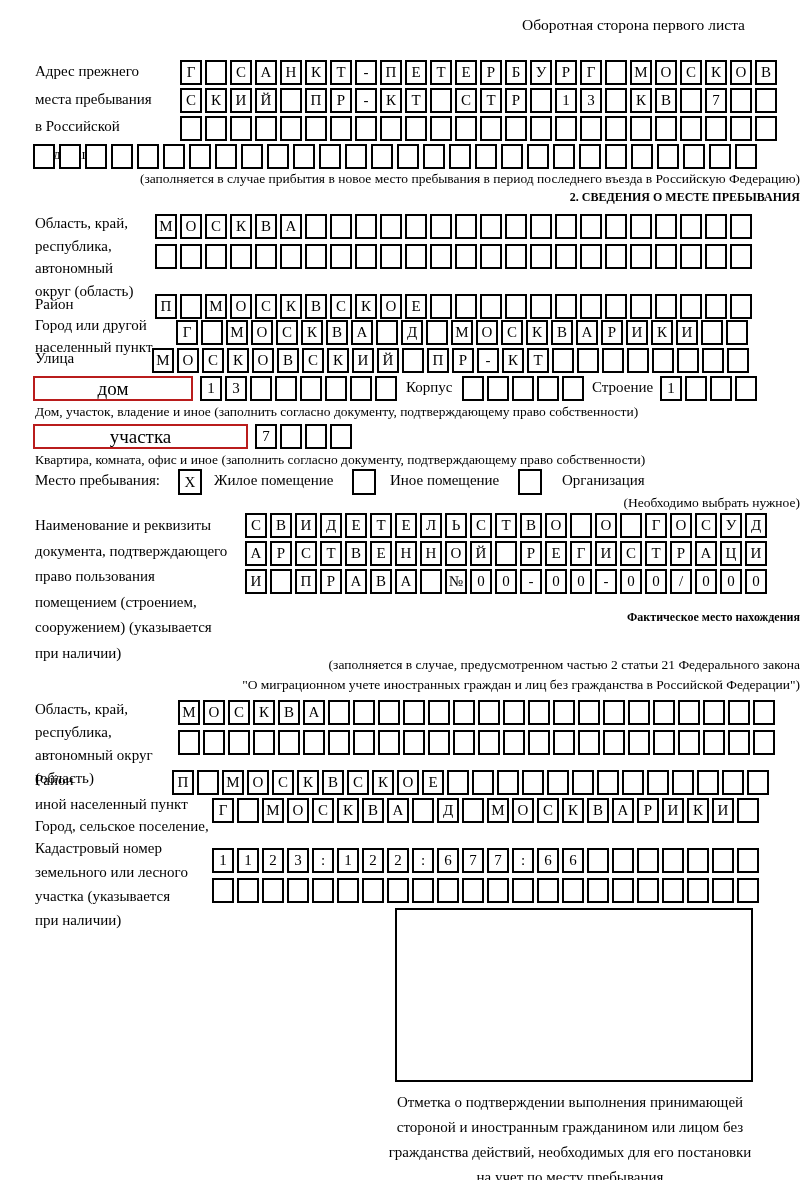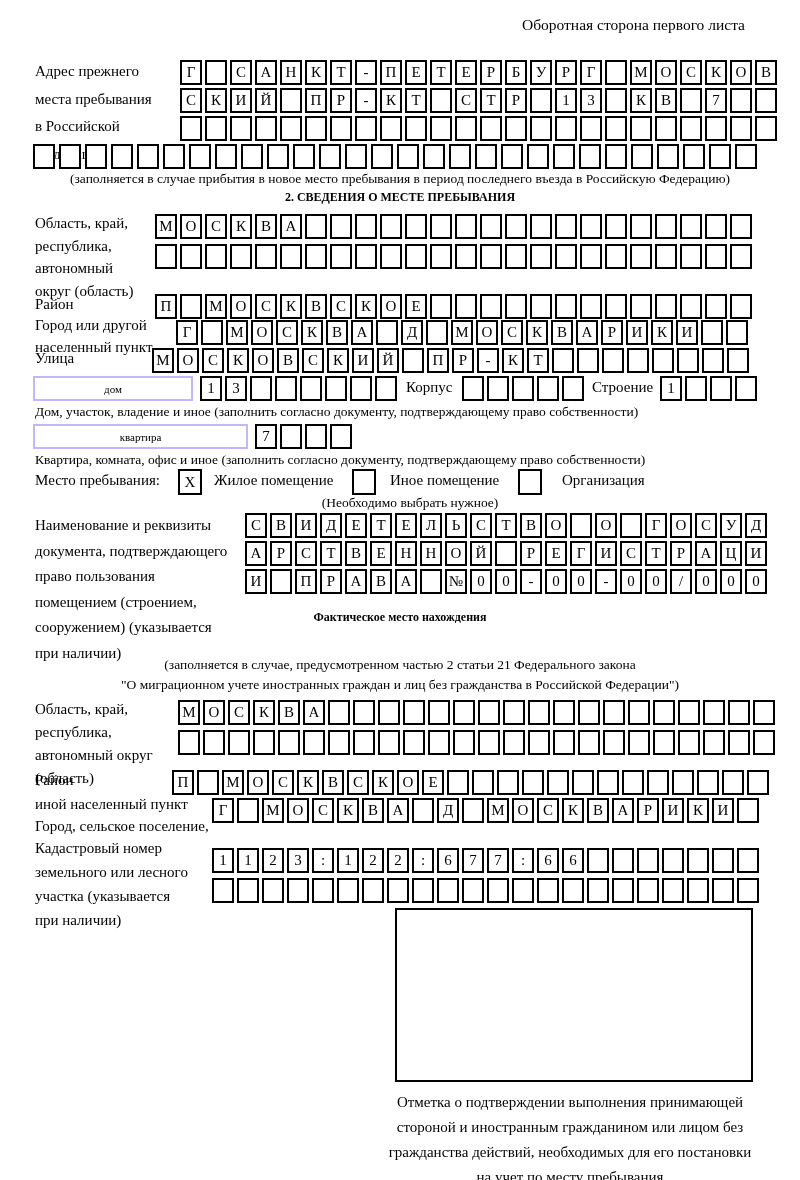--- a/index.html
+++ b/index.html
@@ -14,29 +14,29 @@
   .lbl div{white-space:nowrap;}
   .cellrow{position:absolute;display:flex;gap:3px;}
   .cellrow.gap4{gap:4px;}
   .cell{
     width:22px;height:25px;box-sizing:border-box;border:2px solid #000;
     display:flex;align-items:center;justify-content:center;
     font-size:15px;font-family:"Liberation Serif",serif;flex:0 0 auto;
     background:#fff;
   }
   .widebox{
-    position:absolute;box-sizing:border-box;border:2px solid #c4b5fd;height:25px;
-    display:flex;align-items:center;justify-content:center;font-size:11px;background:#fff;
+    position:absolute;box-sizing:border-box;border:2px solid #b91c1c;height:25px;
+    display:flex;align-items:center;justify-content:center;font-size:19px;background:#fff;
   }
   .checkbox{
     position:absolute;width:24px;height:26px;box-sizing:border-box;border:2px solid #000;
     display:flex;align-items:center;justify-content:center;font-size:15px;background:#fff;
   }
   .note{font-size:13.5px;white-space:nowrap;}
-  .center{left:0;right:0;text-align:center;}
+  .center{left:0;right:0;text-align:right;}
   .sectitle{font-size:12px;font-weight:bold;white-space:nowrap;}
   .stampbox{position:absolute;box-sizing:border-box;border:2px solid #000;background:#fff;}
   .stampnote{font-size:15px;line-height:25px;text-align:center;}
 </style>
 </head>
 <body>
 
 <div class="page">
 
   <div class="abs hdr" style="top:16px;right:55px;">Оборотная сторона первого листа</div>
@@ -328,21 +328,21 @@
   <div class="abs lbl" style="left:592px;top:379px;font-family:Liberation Serif, serif;">Строение</div>
   <div class="cellrow" style="left:660px;top:376px;">
       <span class="cell">1</span>
       <span class="cell"></span>
       <span class="cell"></span>
       <span class="cell"></span>
     </div>
   <div class="abs note" style="left:35px;top:404px;">Дом, участок, владение и иное (заполнить согласно документу, подтверждающему право собственности)</div>
 
   <div class="widebox" style="left:33px;top:424px;width:215px;">
-    <span>квартира</span>
+    <span>участка</span>
   </div>
   <div class="cellrow" style="left:255px;top:424px;">
       <span class="cell">7</span>
       <span class="cell"></span>
       <span class="cell"></span>
       <span class="cell"></span>
     </div>
   <div class="abs note" style="left:35px;top:452px;">Квартира, комната, офис и иное (заполнить согласно документу, подтверждающему право собственности)</div>
 
   <div class="abs lbl" style="left:35px;top:472px;">Место пребывания:</div>

